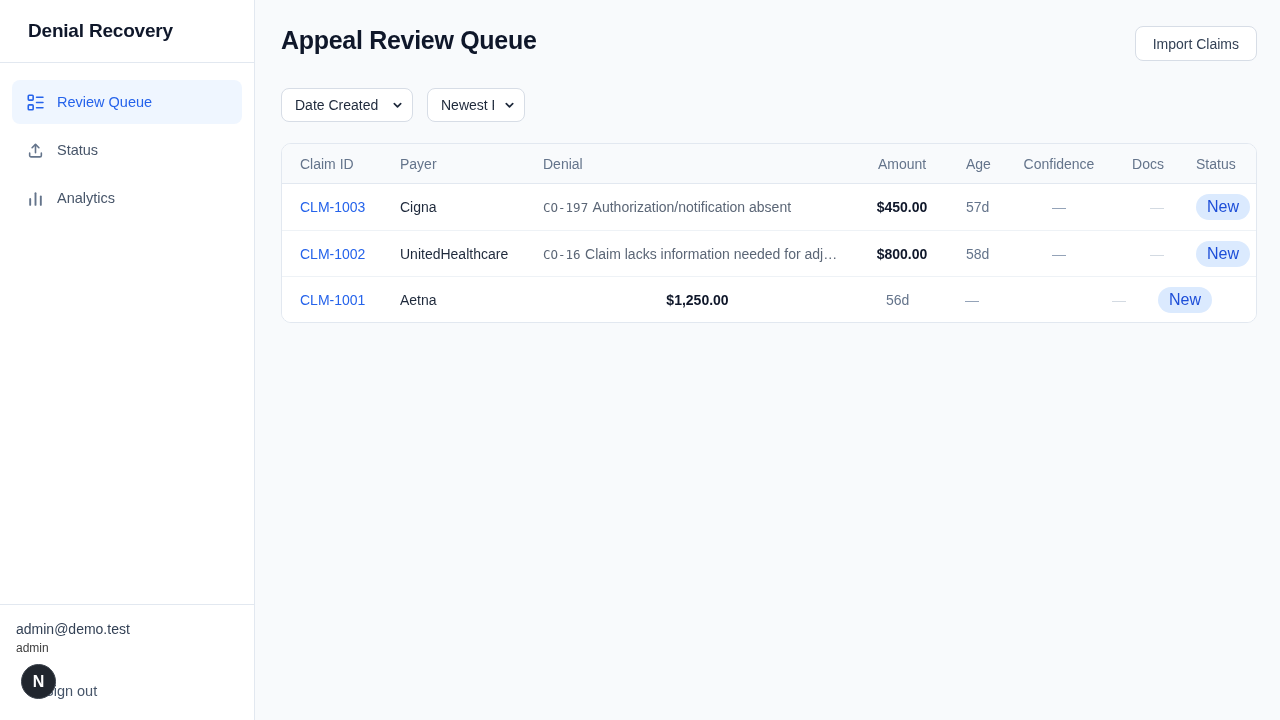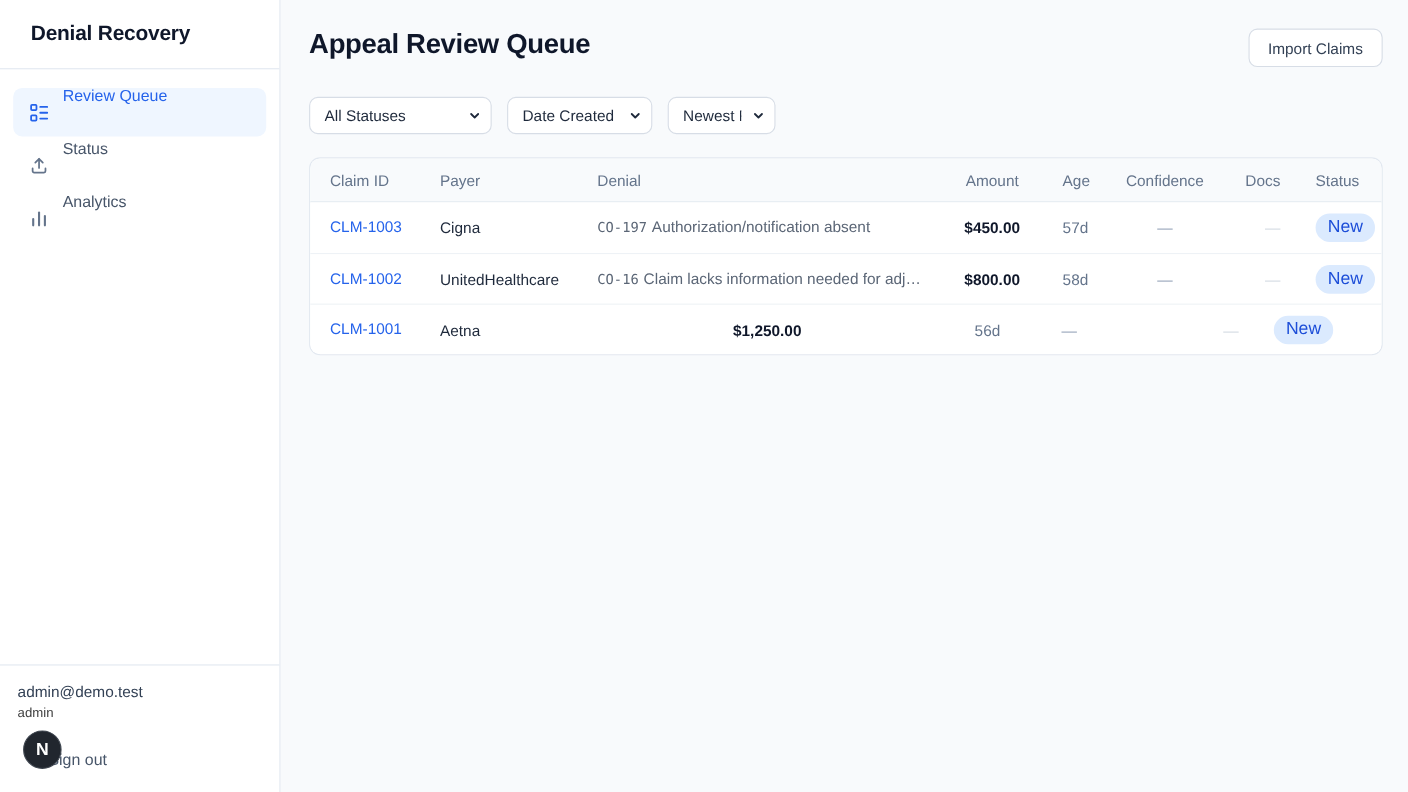--- a/index.html
+++ b/index.html
@@ -23,21 +23,21 @@
   .sidebar-header {
     height: 63px;
     padding: 0 28px;
     display: flex; align-items: center;
     border-bottom: 1px solid #e2e8f0;
   }
   .app-title { font-size: 19px; font-weight: 700; letter-spacing: -0.2px; color: #0f172a; }
 
   .nav { padding: 17px 12px; display: flex; flex-direction: column; gap: 4px; }
   .nav-item {
-    display: flex; gap: 13px;
+    display: flex; align-items: center; gap: 13px;
     height: 44px; padding: 0 15px;
     border-radius: 8px;
     font-size: 14.5px; font-weight: 500;
     color: #475569;
     cursor: pointer;
     text-decoration: none;
   }
   .nav-item .nicon { display: flex; align-items: center; color: #64748b; }
   .nav-item.active { background: #eff6ff; color: #2563eb; }
   .nav-item.active .nicon { color: #2563eb; }
@@ -194,30 +194,20 @@
   </div>
 </aside>
 
 <main class="main">
   <div class="main-header">
     <h1 class="page-title">Appeal Review Queue</h1>
     <button class="btn">Import Claims</button>
   </div>
 
   <div class="filters">
-    <div class="select-wrap w-status">
-      <select>
-        <option>All Statuses</option>
-      </select>
-      <span class="chev">
-        <svg width="11" height="11" viewBox="0 0 12 12" fill="none" stroke="currentColor" stroke-width="1.8" stroke-linecap="round" stroke-linejoin="round">
-            <path d="M2.5 4.5 6 8l3.5-3.5"></path>
-          </svg>
-      </span>
-    </div>
     <div class="select-wrap w-sortby">
       <select>
         <option>Date Created</option>
       </select>
       <span class="chev">
         <svg width="11" height="11" viewBox="0 0 12 12" fill="none" stroke="currentColor" stroke-width="1.8" stroke-linecap="round" stroke-linejoin="round">
             <path d="M2.5 4.5 6 8l3.5-3.5"></path>
           </svg>
       </span>
     </div>

